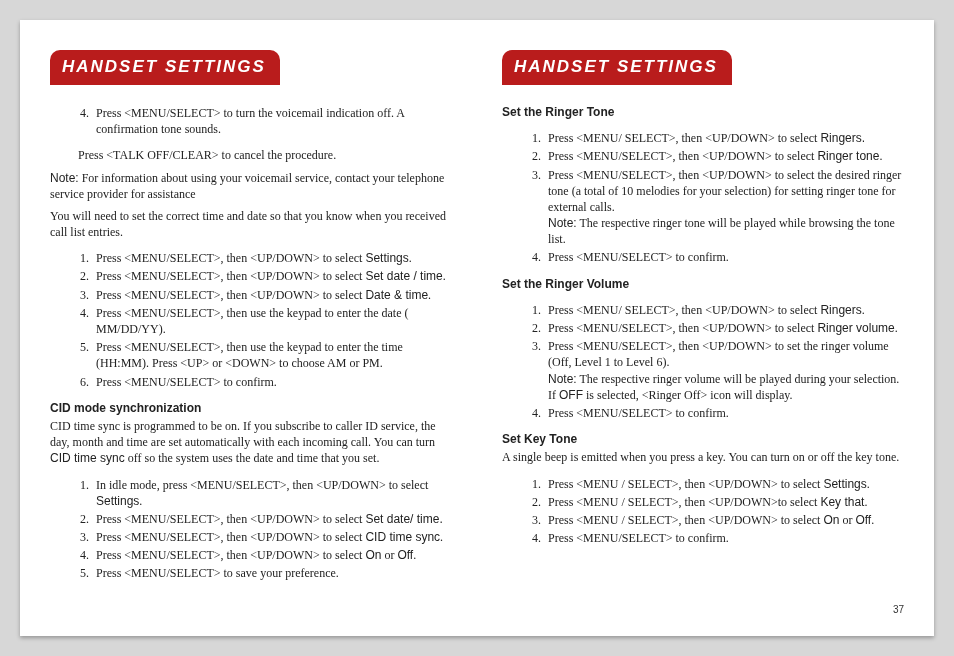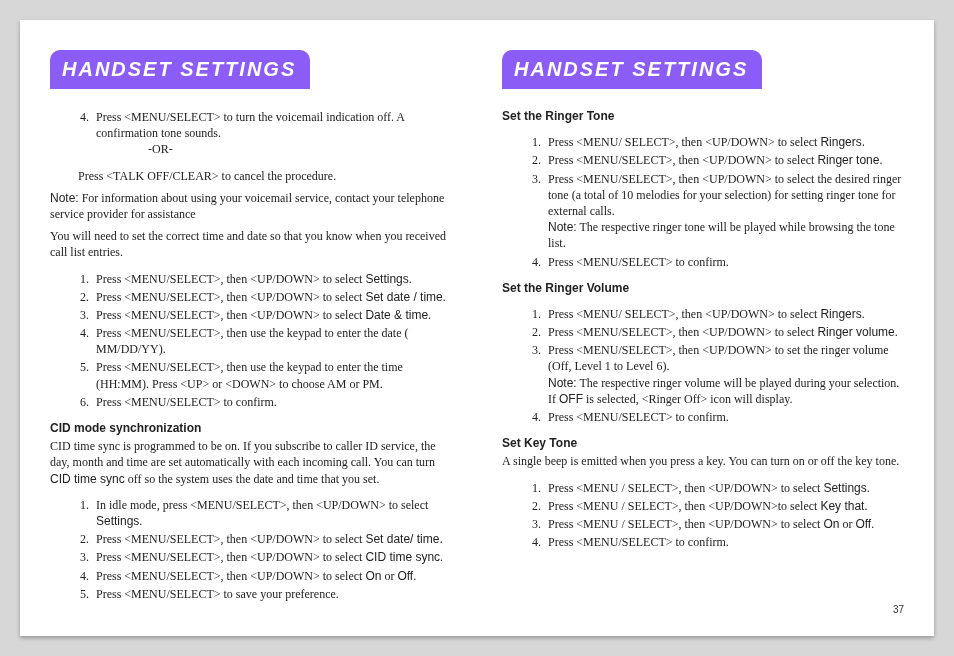--- a/index.html
+++ b/index.html
@@ -24,27 +24,27 @@
     position: relative;
     min-height: 616px;
   }
   .page {
     flex: 1 1 50%;
     display: flex;
     flex-direction: column;
   }
   .page-body { flex: 1 1 auto; }
   .heading {
-    background: #8b5cf6;
+    background: #b91c1c;
     color: #fff;
     font-family: "Gill Sans", "Gill Sans MT", "Lucida Grande", Verdana, sans-serif;
     font-weight: 700;
     font-style: italic;
     letter-spacing: 2px;
-    font-size: 20px;
+    font-size: 17px;
     padding: 6px 14px 6px 12px;
     border-radius: 10px 10px 0 0;
     display: inline-block;
     margin-bottom: 10px;
   }
   .section-title {
     font-family: "Gill Sans", "Gill Sans MT", "Lucida Grande", Verdana, sans-serif;
     font-weight: 700;
     font-size: 12px;
     margin-top: 9px;
@@ -81,21 +81,20 @@
 <div class="sheet">
 
   <div class="page">
     <div class="page-body">
       <div class="heading">HANDSET SETTINGS</div>
 
       
       <ol start="4">
         <li>
           <span>Press &lt;MENU/SELECT&gt; to turn the voicemail indication off. A confirmation tone sounds.</span>
-          <div class="or-line"> -OR-</div>
         </li>
       </ol>
       <p class="indent-note" style="margin-left:28px;">Press &lt;TALK OFF/CLEAR&gt; to cancel the procedure.</p>
       <p>
         <span class="note-label">Note:</span><span> For information about using your voicemail service, contact your telephone service provider for assistance</span>
       </p>
 
       
       <p>You will need to set the correct time and date so that you know when you received call list entries.</p>
       <ol>

